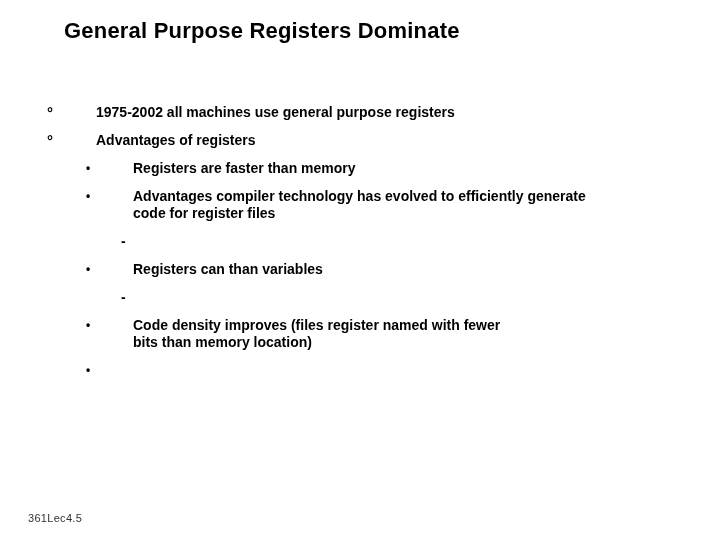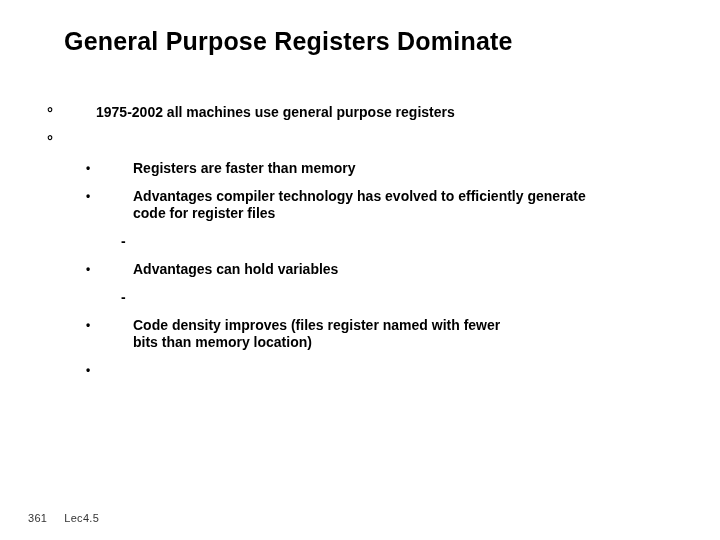--- a/index.html
+++ b/index.html
@@ -12,23 +12,23 @@
     width: 720px;
     height: 540px;
     background: #ffffff;
     overflow: hidden;
     font-family: "Liberation Sans", sans-serif;
     color: #000000;
   }
   .title {
     position: absolute;
     left: 64px;
-    top: 28px;
+    top: 18px;
     margin: 0;
-    font-size: 25px;
+    font-size: 22px;
     line-height: 26px;
     font-weight: 700;
     color: #000000;
     letter-spacing: 0.2px;
     white-space: nowrap;
   }
   .content {
     position: absolute;
     left: 0;
     top: 104px;
@@ -59,60 +59,61 @@
   .l3 .marker { width: 22px; font-size: 14px; }
   .footer {
     position: absolute;
     left: 28px;
     top: 511px;
     font-size: 11px;
     line-height: 14px;
     font-weight: 400;
     color: #333333;
     display: flex;
-    gap: 17px;
+    gap: 0;
     letter-spacing: 0.3px;
   }
 </style>
 </head>
 <body>
 
 <div class="slide">
 
   <h1 class="title">General Purpose Registers Dominate</h1>
 
   <div class="content">
 
     <div class="item l1">
       <span class="marker">°</span>
       <span class="text">1975-2002 all machines use general purpose registers</span>
     </div>
 
     <div class="item l1">
       <span class="marker">°</span>
+      <span class="text">Advantages of registers</span>
     </div>
 
     <div class="item l2">
       <span class="marker">•</span>
       <span class="text">Registers are faster than memory</span>
     </div>
 
     <div class="item l2">
       <span class="marker">•</span>
       <span class="text">Advantages compiler technology has evolved to efficiently generate
 code for register files</span>
     </div>
 
     <div class="item l3">
       <span class="marker">-</span>
     </div>
 
     <div class="item l2">
       <span class="marker">•</span>
-      <span class="text">Advantages can hold variables</span>
+      <span class="text">Registers can than variables</span>
     </div>
 
     <div class="item l3">
       <span class="marker">-</span>
     </div>
 
     <div class="item l2">
       <span class="marker">•</span>
       <span class="text">Code density improves (files register named with fewer
 bits than memory location)</span>

